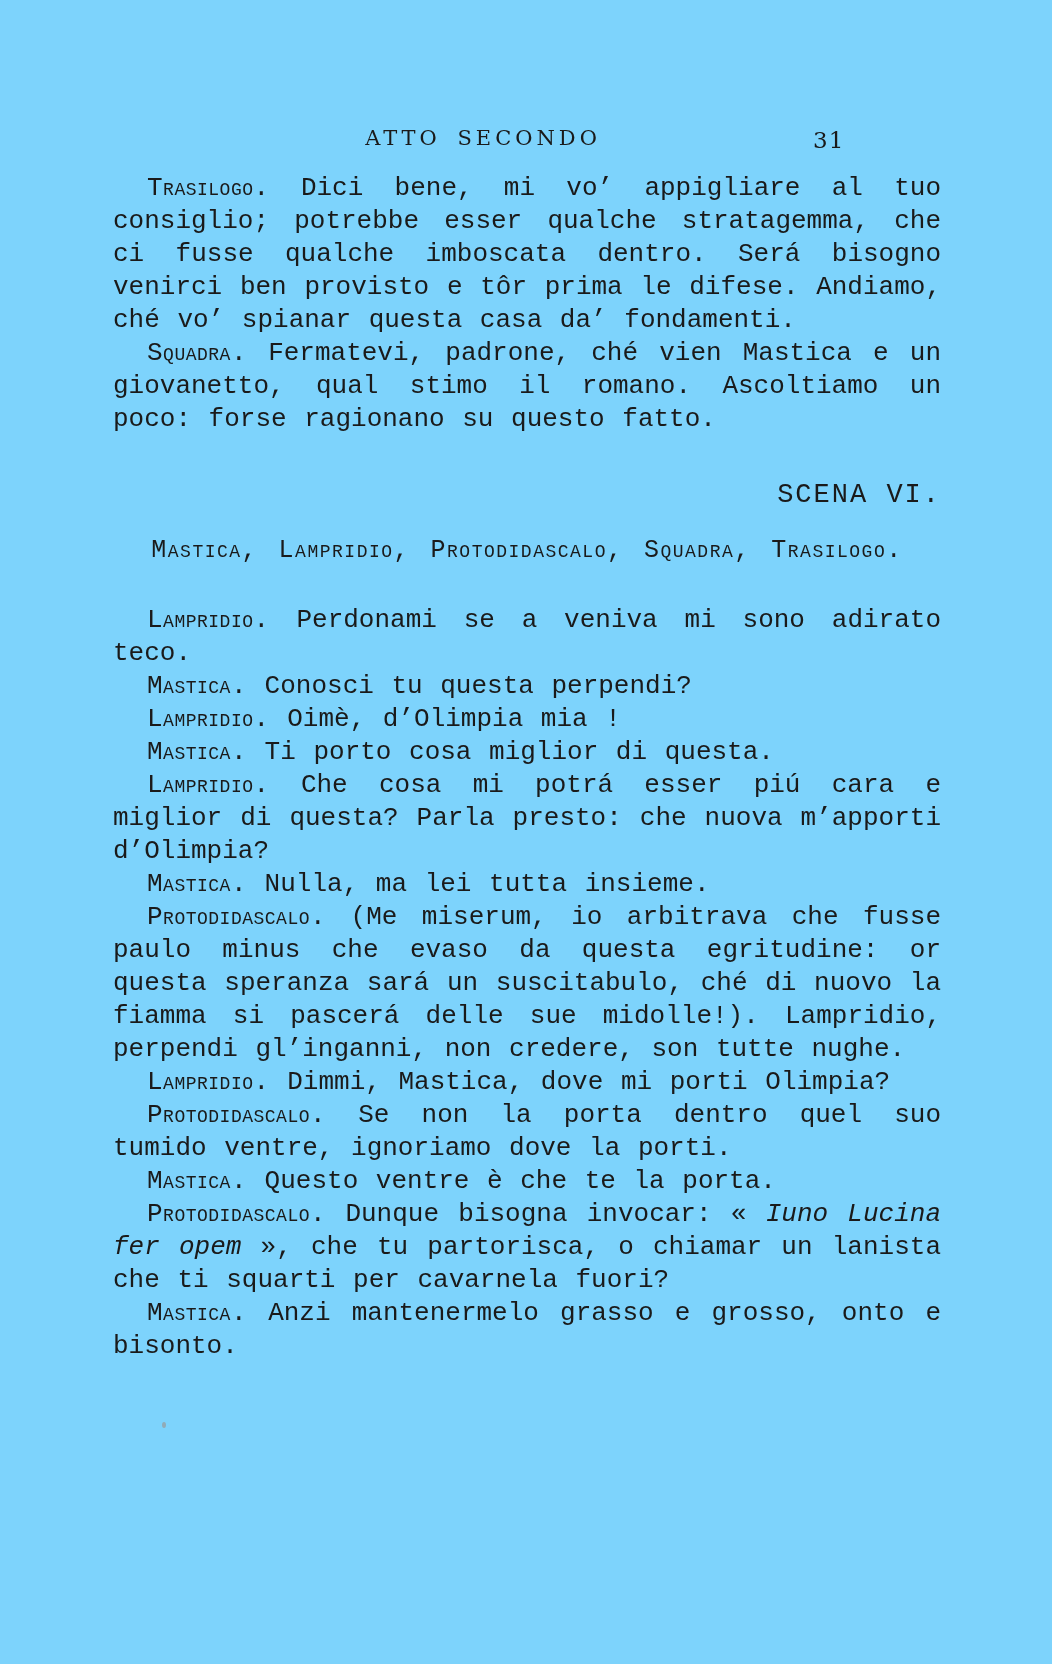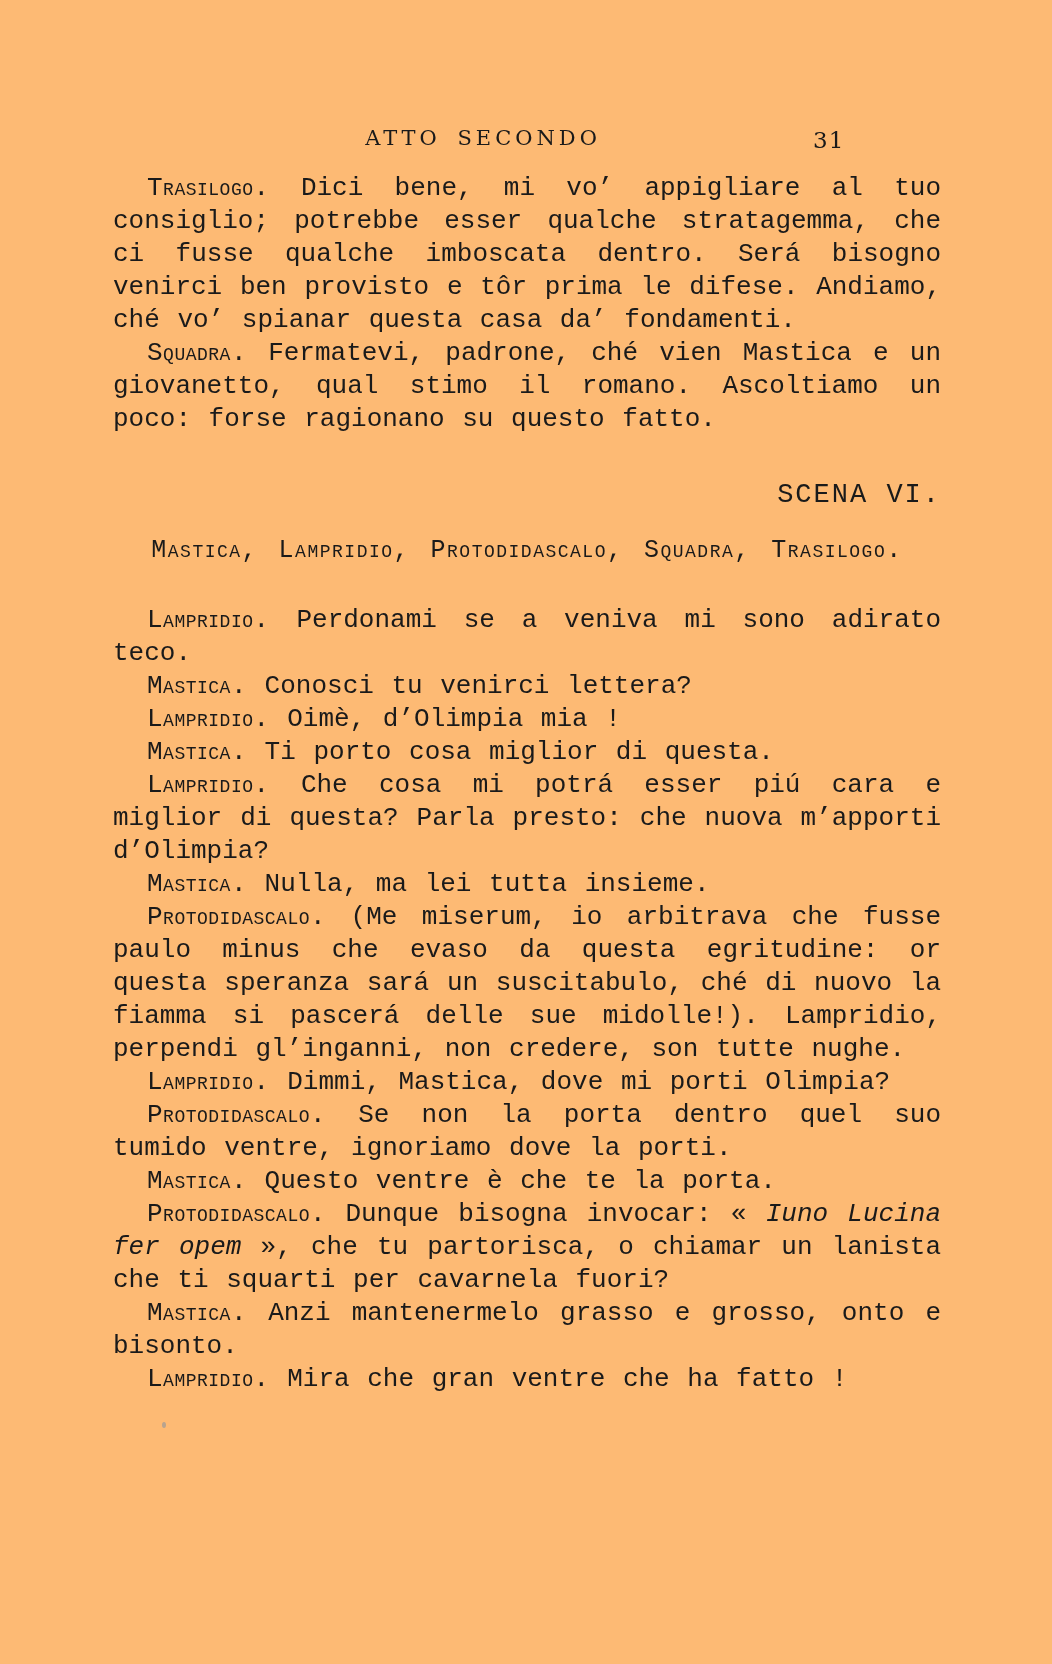--- a/index.html
+++ b/index.html
@@ -1,21 +1,21 @@
 <!DOCTYPE html>
 <html lang="it"><head>
 <meta charset="utf-8">
 <style>
   html, body { margin: 0; padding: 0; background: #e8e8e8; }
   .page {
     position: relative;
     width: 1052px;
     height: 1664px;
     margin: 0 auto;
-    background: #fdba74;
+    background: #7dd3fc;
     color: #1a1a1a;
     font-family: "DejaVu Serif", "Liberation Serif", serif;
     overflow: hidden;
   }
   .running-head {
     position: absolute;
     top: 126px;
     left: 113px;
     width: 828px;
     height: 30px;
@@ -101,31 +101,30 @@
         <p class="dialogue"><span class="speaker">Trasilogo.</span><span> Dici bene, mi vo’ appigliare al tuo consiglio; potrebbe esser qualche stratagemma, che ci fusse qualche imboscata dentro. Será bisogno venirci ben provisto e tôr prima le difese. Andiamo, ché vo’ spianar questa casa da’ fondamenti.</span></p>
         <p class="dialogue"><span class="speaker">Squadra.</span><span> Fermatevi, padrone, ché vien Mastica e un giovanetto, qual stimo il romano. Ascoltiamo un poco: forse ragionano su questo fatto.</span></p>
       </section>
 
     <h2 class="scene-heading">SCENA VI.</h2>
 
     <p class="cast-list">Mastica, Lampridio, Protodidascalo, Squadra, Trasilogo.</p>
 
     <section id="scene-dialogue">
         <p class="dialogue"><span class="speaker">Lampridio.</span><span> Perdonami se a veniva mi sono adirato teco.</span></p>
-        <p class="dialogue"><span class="speaker">Mastica.</span><span> Conosci tu venirci lettera?</span></p>
+        <p class="dialogue"><span class="speaker">Mastica.</span><span> Conosci tu questa perpendi?</span></p>
         <p class="dialogue"><span class="speaker">Lampridio.</span><span> Oimè, d’Olimpia mia !</span></p>
         <p class="dialogue"><span class="speaker">Mastica.</span><span> Ti porto cosa miglior di questa.</span></p>
         <p class="dialogue"><span class="speaker">Lampridio.</span><span> Che cosa mi potrá esser piú cara e miglior di questa? Parla presto: che nuova m’apporti d’Olimpia?</span></p>
         <p class="dialogue"><span class="speaker">Mastica.</span><span> Nulla, ma lei tutta insieme.</span></p>
         <p class="dialogue"><span class="speaker">Protodidascalo.</span><span> (Me miserum, io arbitrava che fusse paulo minus che evaso da questa egritudine: or questa speranza sará un suscitabulo, ché di nuovo la fiamma si pascerá delle sue midolle!). Lampridio, perpendi gl’inganni, non credere, son tutte nughe.</span></p>
         <p class="dialogue"><span class="speaker">Lampridio.</span><span> Dimmi, Mastica, dove mi porti Olimpia?</span></p>
         <p class="dialogue"><span class="speaker">Protodidascalo.</span><span> Se non la porta dentro quel suo tumido ventre, ignoriamo dove la porti.</span></p>
         <p class="dialogue"><span class="speaker">Mastica.</span><span> Questo ventre è che te la porta.</span></p>
         <p class="dialogue"><span class="speaker">Protodidascalo.</span><span> Dunque bisogna invocar: « </span><span class="italic">Iuno Lucina fer opem</span><span> », che tu partorisca, o chiamar un lanista che ti squarti per cavarnela fuori?</span></p>
         <p class="dialogue"><span class="speaker">Mastica.</span><span> Anzi mantenermelo grasso e grosso, onto e bisonto.</span></p>
-        <p class="dialogue"><span class="speaker">Lampridio.</span><span> Mira che gran ventre che ha fatto !</span></p>
       </section>
 
   </main>
 
   <div class="speck"></div>
 
 </div>
 
 </body></html>

